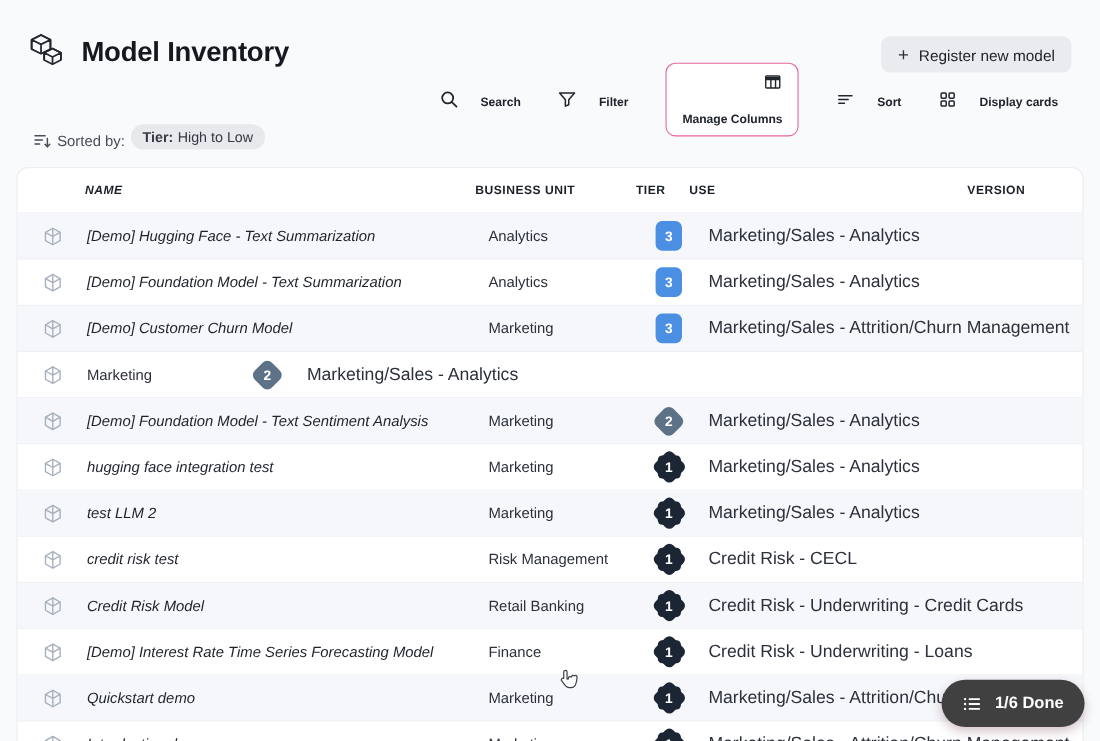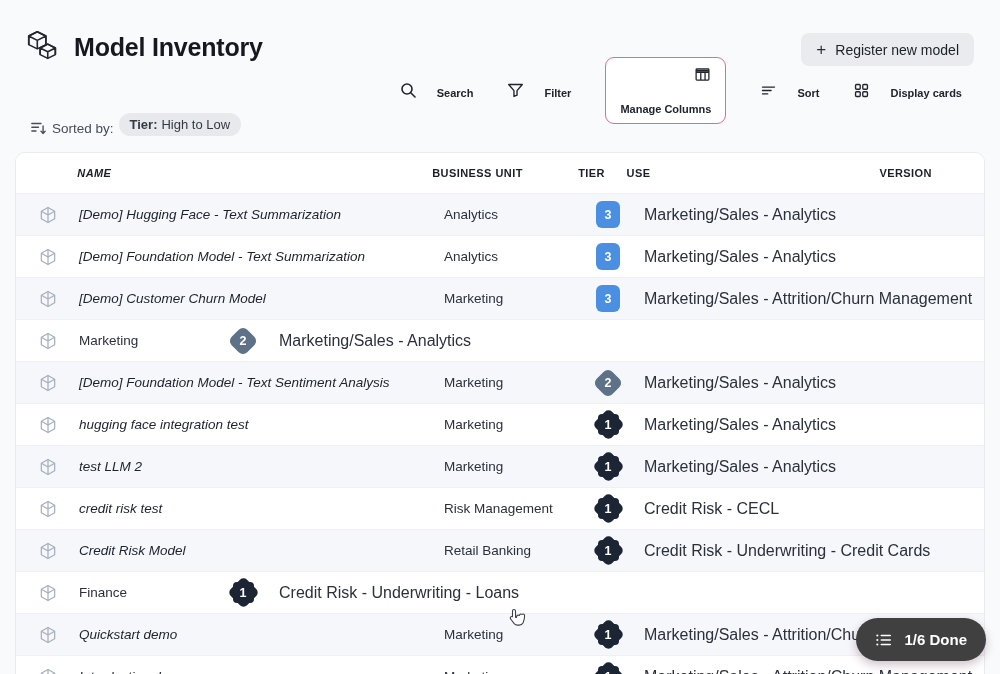--- a/index.html
+++ b/index.html
@@ -315,20 +315,21 @@
     <div class="cell c-use">Credit Risk - Underwriting - Credit Cards</div>
     <div class="cell c-ver"></div>
   </div>
       <div class="row">
     <div class="cell c-icon">
       <svg width="20" height="20" viewBox="0 0 24 24" fill="none" stroke="#a6b0bd" stroke-width="1.5" stroke-linejoin="round">
             <path d="M12 3l8 4.5v9L12 21l-8-4.5v-9z"></path>
             <path d="M12 3v9m0 0l8-4.5M12 12L4 7.5M12 12v9"></path>
           </svg>
     </div>
+    <div class="cell c-name">[Demo] Interest Rate Time Series Forecasting Model</div>
     <div class="cell c-bu">Finance</div>
     <div class="cell c-tier">
       <span class="tier-badge t1">
         <span class="shape2"></span>
             <span class="shape"></span>
             <span class="num">1</span>
       </span>
     </div>
     <div class="cell c-use">Credit Risk - Underwriting - Loans</div>
     <div class="cell c-ver"></div>

